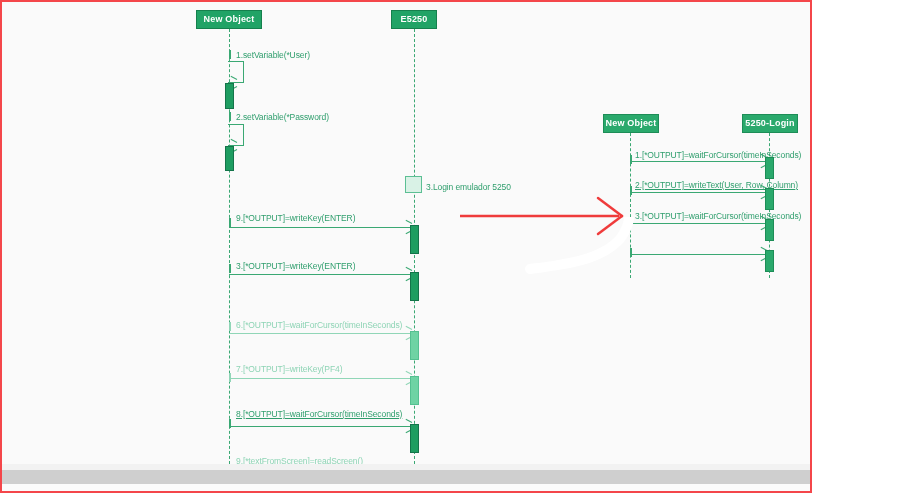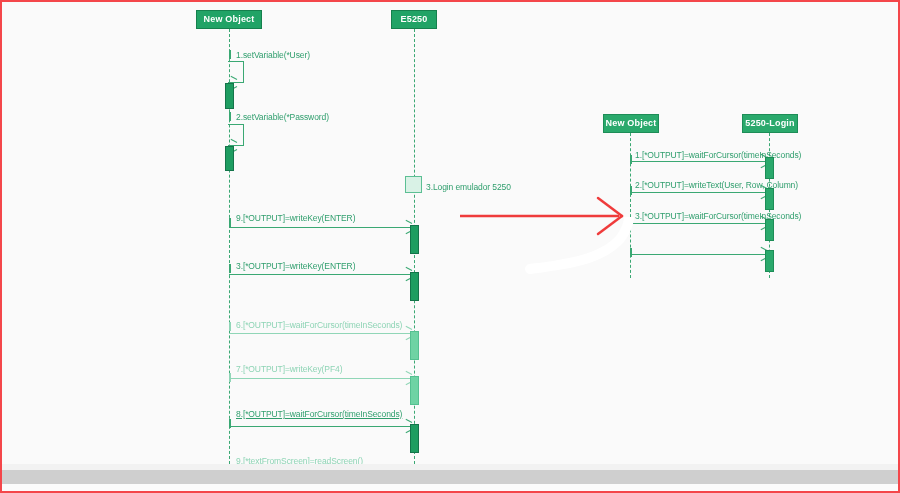--- a/index.html
+++ b/index.html
@@ -6,21 +6,21 @@
     margin: 0;
     padding: 0;
     background: #ffffff;
   }
   body {
     font-family: "Liberation Sans", sans-serif;
   }
 
   #app {
     position: relative;
-    width: 900px;
+    width: 812px;
     height: 493px;
     background: #fbfbfb;
     box-sizing: border-box;
     border: 2px solid #f4464a;
     overflow: hidden;
   }
 
   
   .canvas {
     position: absolute;
@@ -238,21 +238,21 @@
     <div class="lifeline-head pale" style="left:740px; top:112px; width:56px;">5250-Login</div>
     <div class="lifeline" style="left:767px; top:131px; height:145px;"></div>
 
     <div class="msg-origin" style="left:628px; top:153px;"></div>
     <div class="msg-label" style="left:633px; top:148px;">1.[*OUTPUT]=waitForCursor(timeInSeconds)</div>
     <div class="msg" style="left:628px; top:159px; width:136px;"></div>
     <div class="arrowhead" style="left:758px; top:155px;"></div>
     <div class="activation mid" style="left:763px; top:155px; height:22px;"></div>
 
     <div class="msg-origin" style="left:628px; top:184px;"></div>
-    <div class="msg-label" style="left:633px; top:178px;">2.[*OUTPUT]=writeText(User, Row, Column)</div>
+    <div class="msg-label" style="left:633px; top:178px;text-decoration:underline;">2.[*OUTPUT]=writeText(User, Row, Column)</div>
     <div class="msg" style="left:628px; top:190px; width:136px;"></div>
     <div class="arrowhead" style="left:758px; top:186px;"></div>
     <div class="activation mid" style="left:763px; top:186px; height:22px;"></div>
 
     <div class="msg-origin" style="left:628px; top:215px;"></div>
     <div class="msg-label" style="left:633px; top:209px;text-align:right;">3.[*OUTPUT]=waitForCursor(timeInSeconds)</div>
     <div class="msg" style="left:628px; top:221px; width:136px;"></div>
     <div class="arrowhead" style="left:758px; top:217px;"></div>
     <div class="activation mid" style="left:763px; top:217px; height:22px;"></div>
 

